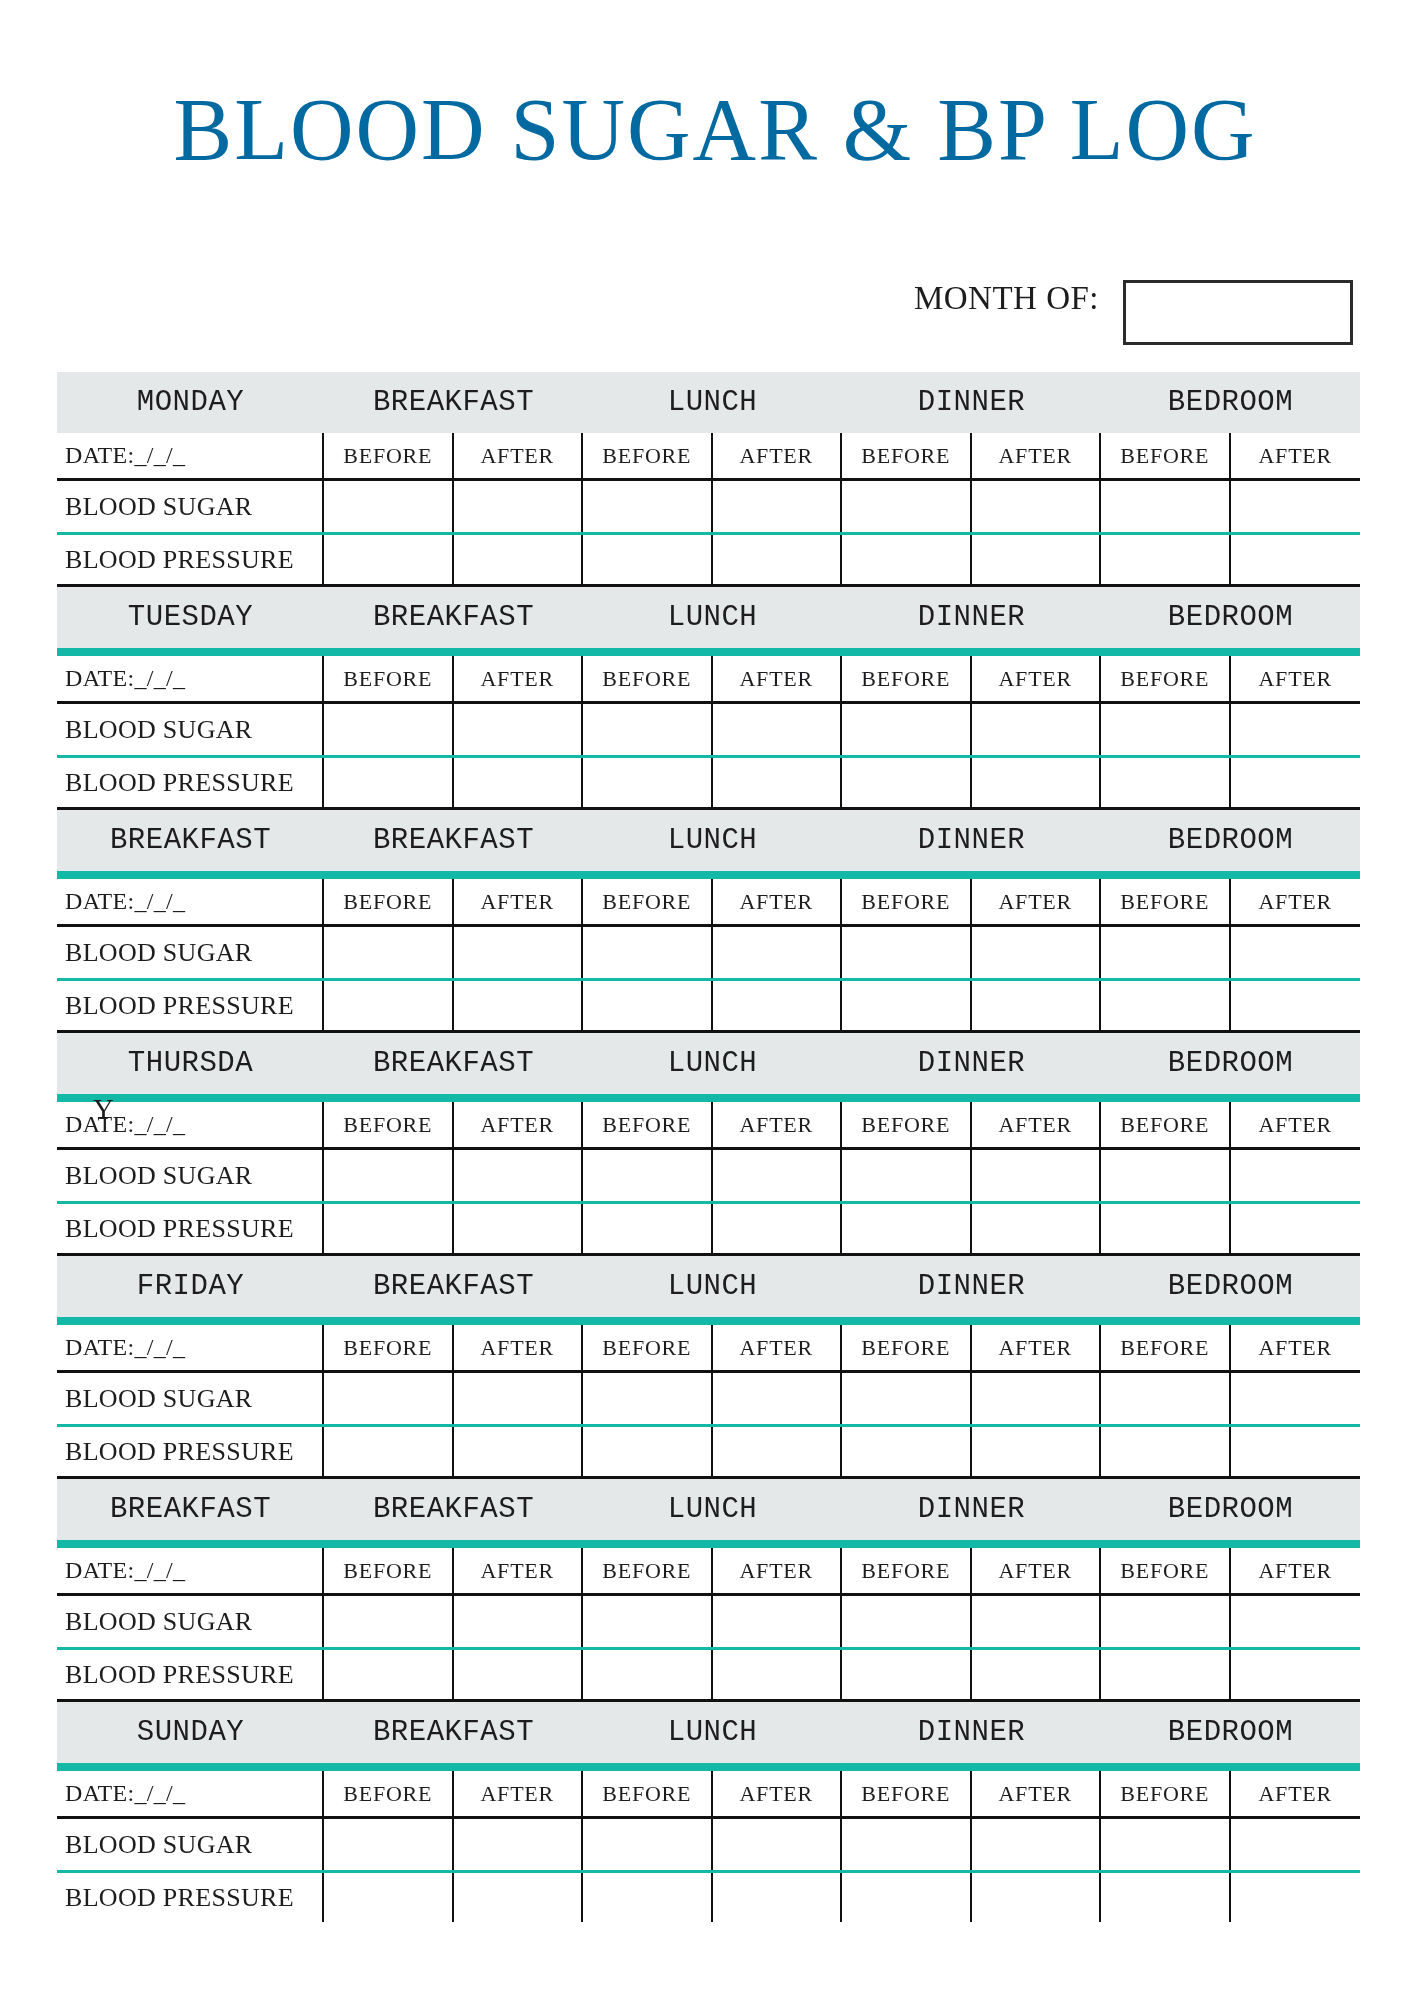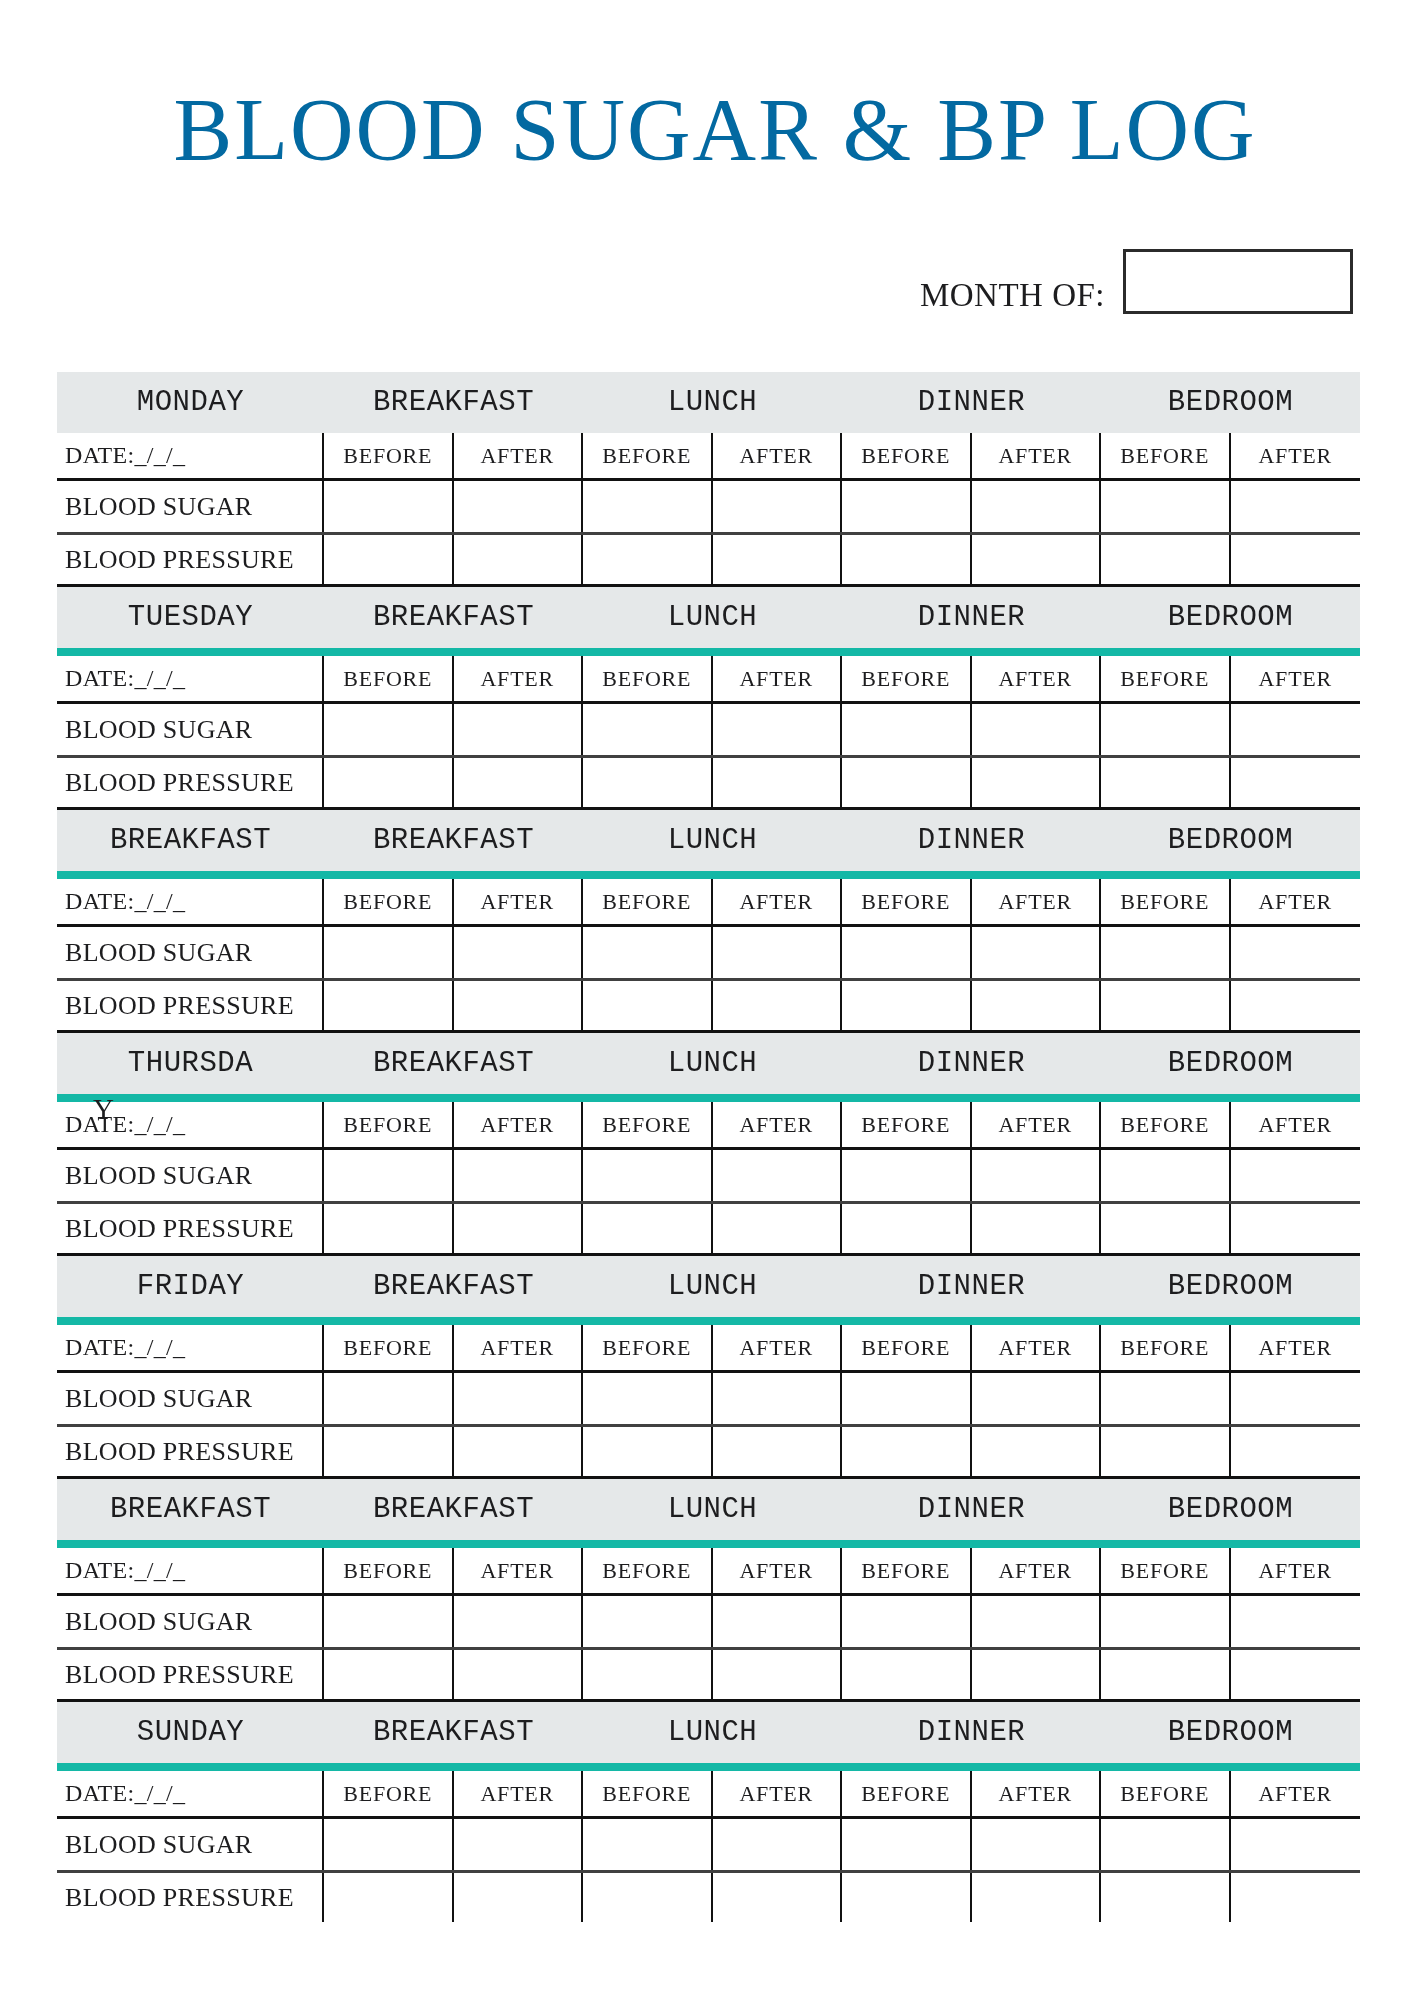--- a/index.html
+++ b/index.html
@@ -20,26 +20,26 @@
     margin: 8px;
     text-align: center;
     font-size: 88px;
     font-weight: 400;
     letter-spacing: 2px;
     line-height: 1;
     color: #0369a1;
   }
   .month-row {
     position: absolute;
-    top: 249px;
+    top: 280px;
     right: 61px;
     height: 65px;
     display: flex;
-    align-items: flex-end;
-    gap: 18px;
+    align-items: flex-start;
+    gap: 24px;
   }
   .month-label { font-size: 33px; letter-spacing: 0.5px; }
   .month-box {
     width: 230px;
     height: 65px;
     box-sizing: border-box;
     border: 3px solid #2b2b2b;
     background: #ffffff;
   }
   .log {
@@ -63,21 +63,21 @@
   .section:not(:first-child) .head {
     border-top: 3px solid #111111;
     border-bottom: 8px solid #14b8a6;
   }
   .row {
     display: grid;
     grid-template-columns: 267px repeat(8, 1fr);
     font-family: Liberation Serif, serif;
   }
   .row.date { height: 45px; border-bottom: 3px solid #111111; }
-  .row.sugar { height: 51px; border-bottom: 3px solid #404040; }
+  .row.sugar { height: 51px; border-bottom: 3px solid #14b8a6; }
   .row.pressure { height: 49px; }
   .cell {
     display: flex;
     align-items: center;
     justify-content: center;
     overflow: hidden;
   }
   .cell:not(:last-child) { border-right: 2px solid #111111; }
   .label-cell {
     justify-content: flex-start;

